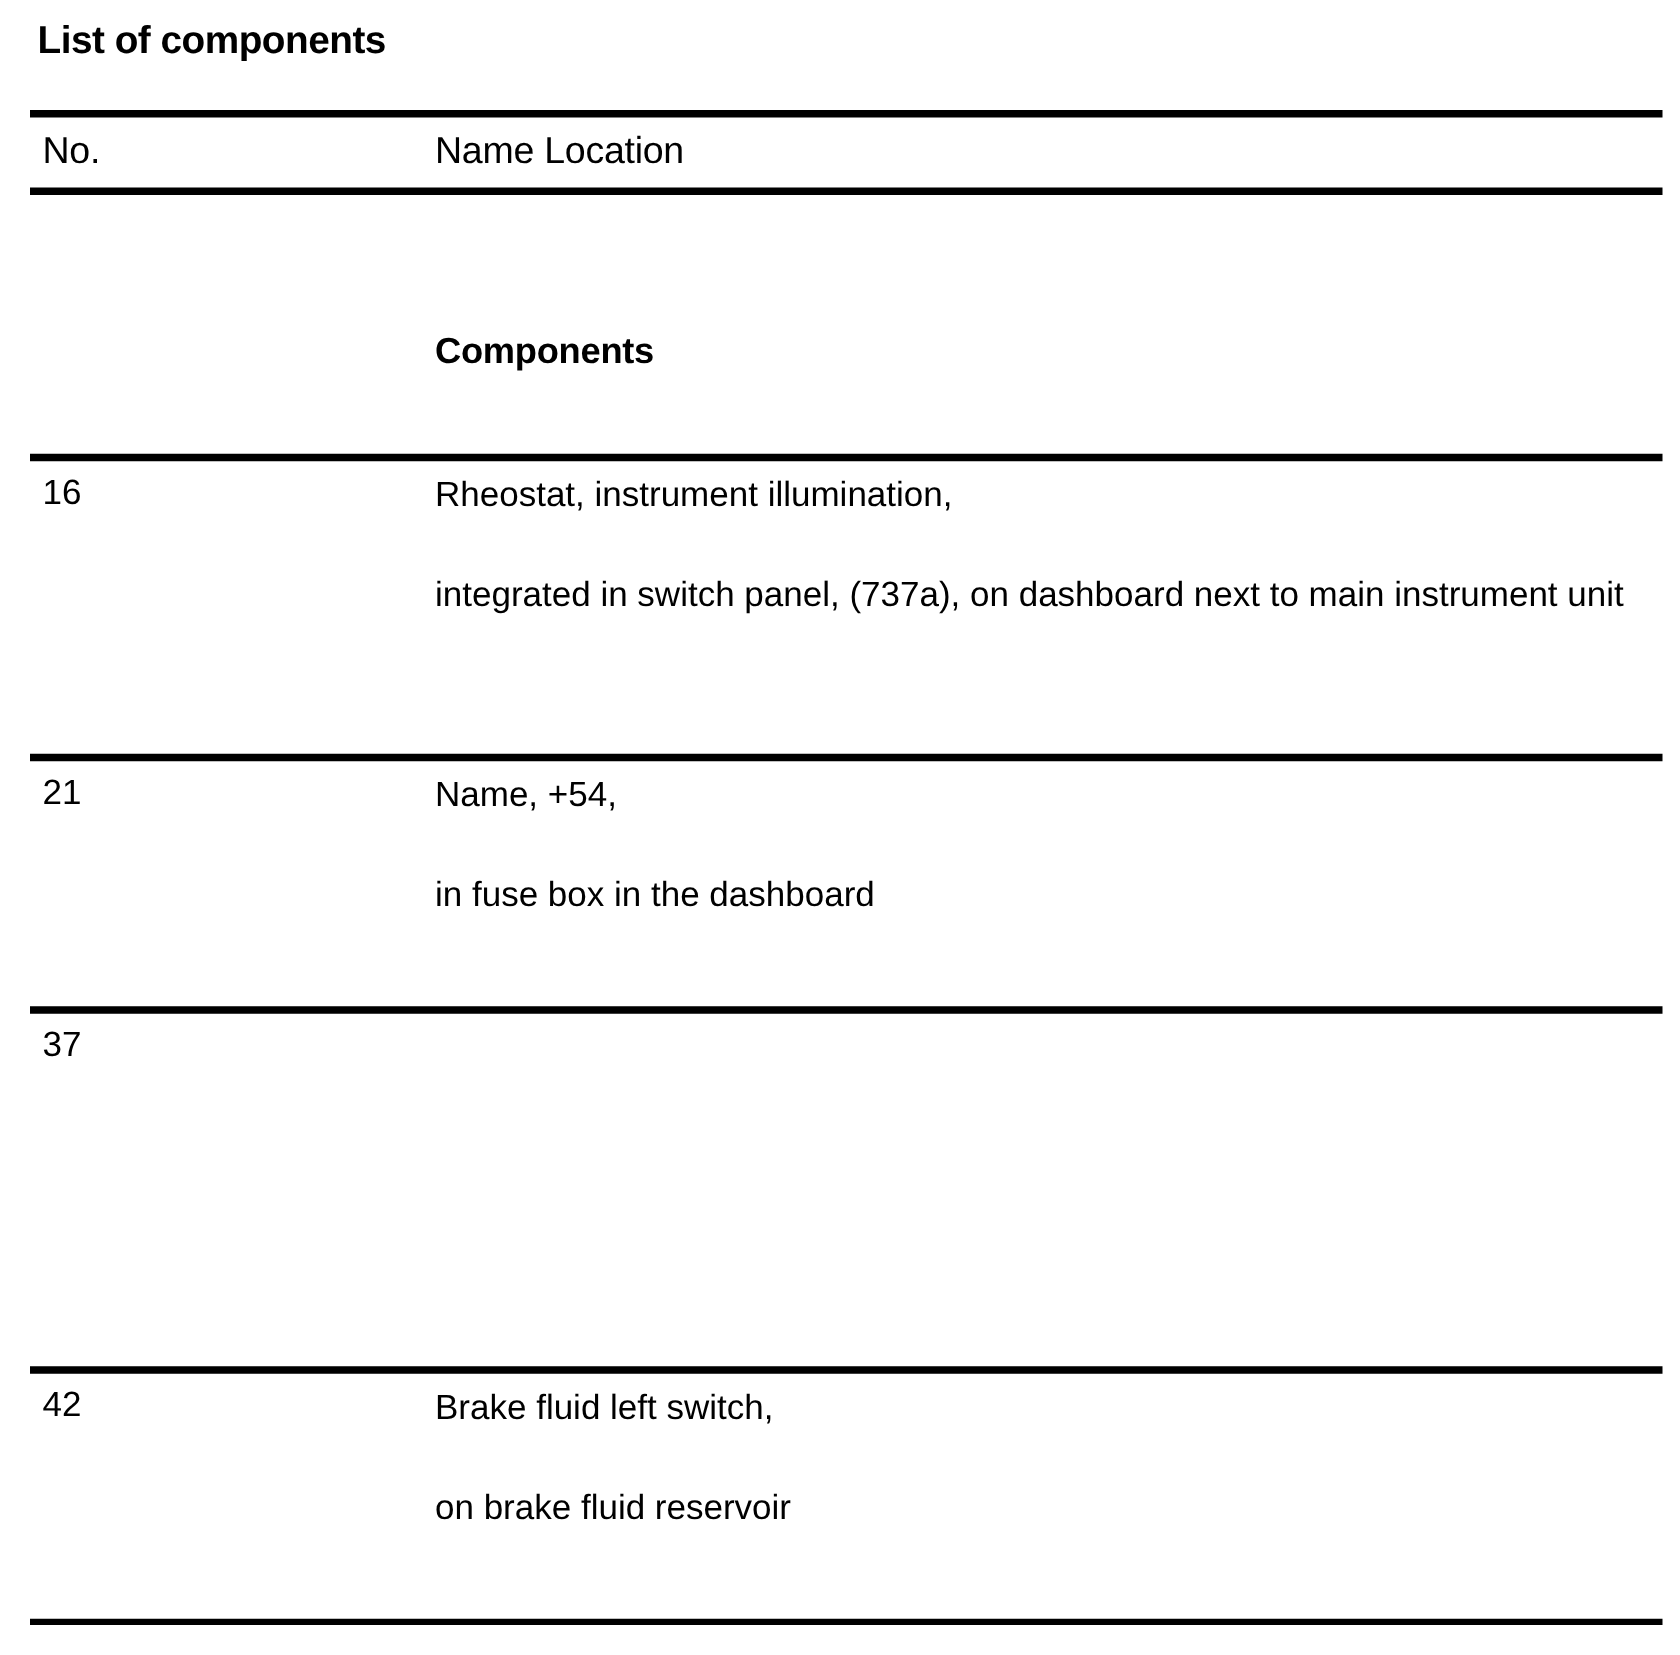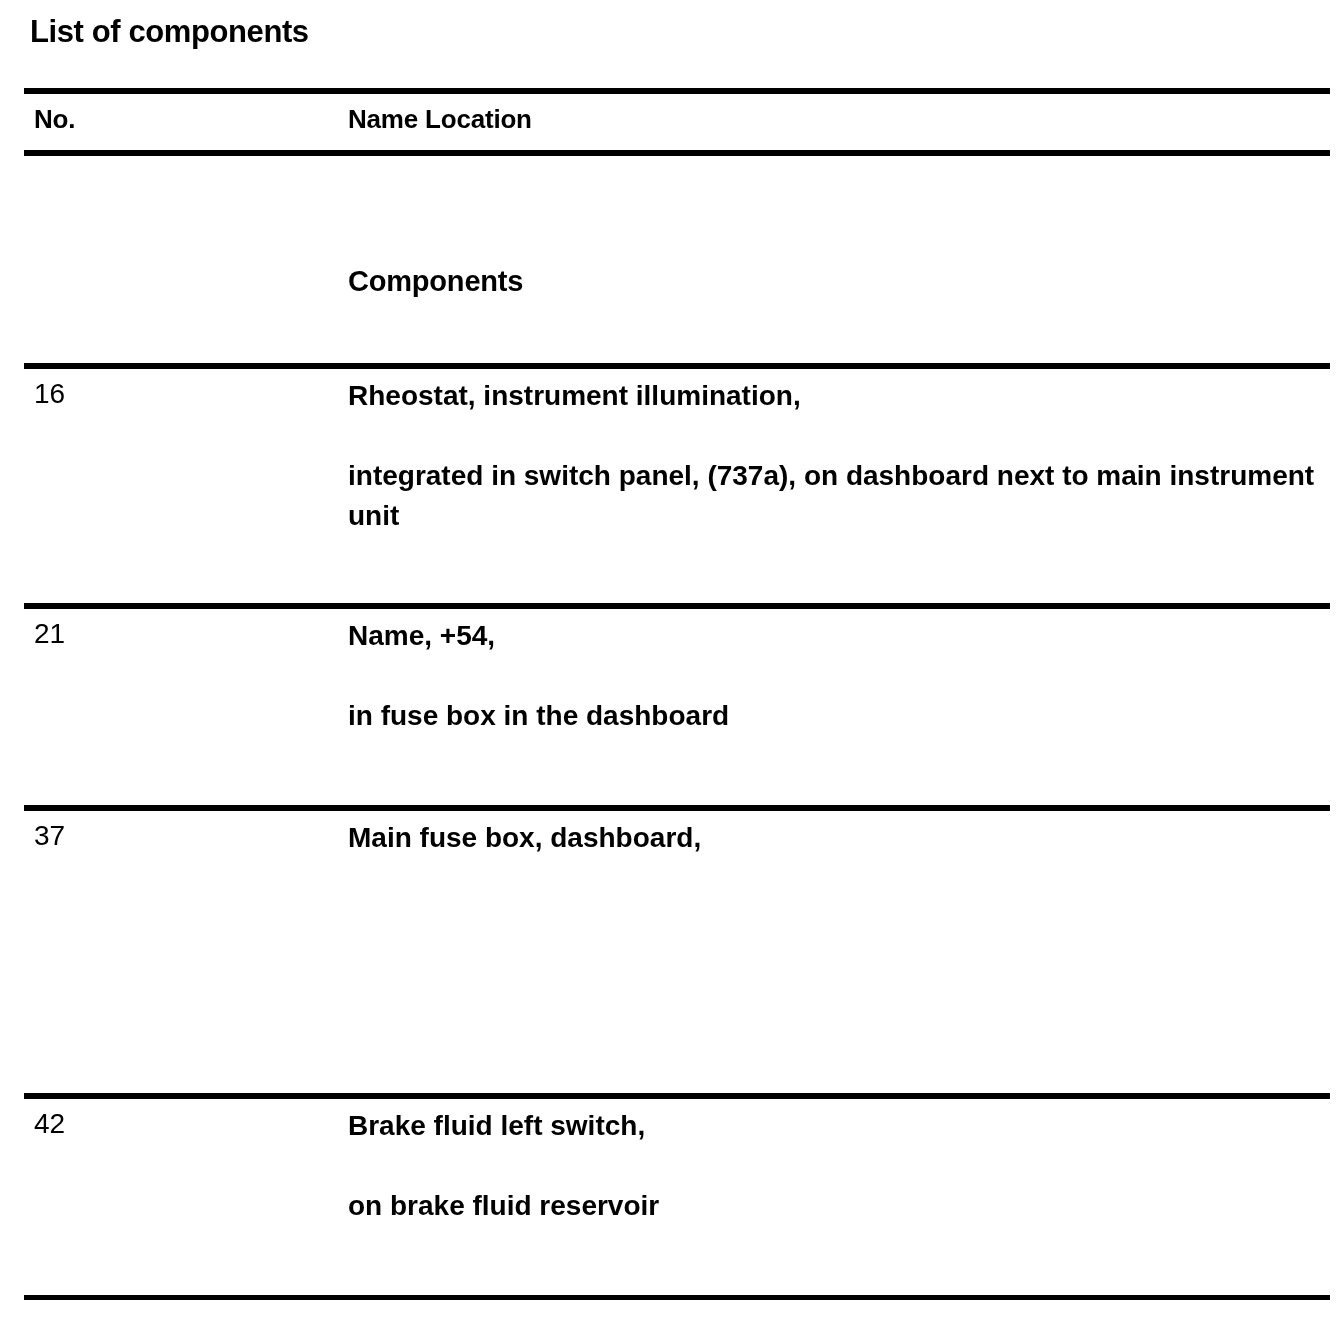--- a/index.html
+++ b/index.html
@@ -38,22 +38,22 @@
     left: 24px;
     width: 1306px;
     background: #000000;
   }
   .rule.thick { height: 6px; }
   .rule.med   { height: 5px; }
 
   
   .col-head {
     position: absolute;
-    font-size: 26px;
-    font-weight: bold;
+    font-size: 30px;
+    font-weight: normal;
     letter-spacing: -0.2px;
     white-space: nowrap;
   }
   .col-head.no   { left: 34px;  top: 104px; }
   .col-head.name { left: 348px; top: 104px; }
 
   
   .section-head {
     position: absolute;
     left: 348px;
@@ -77,21 +77,21 @@
     font-size: 28px;
     font-weight: normal;
     line-height: 1.25;
     white-space: nowrap;
   }
   .row-body {
     position: absolute;
     left: 348px;
     width: 980px;
     font-size: 28px;
-    font-weight: bold;
+    font-weight: normal;
     line-height: 1.42;
   }
   .row-name {
     margin: 0 0 0 0;
   }
   .row-loc {
     margin: 40px 0 0 0;
   }
 </style>
 </head>
@@ -128,21 +128,20 @@
       <p class="row-name">Name, +54,</p>
       <p class="row-loc">in fuse box in the dashboard</p>
     </div>
   </div>
 
   <div class="rule thick" style="top:805px;"></div>
 
   <div class="row" style="top:818px;">
     <div class="row-no">37</div>
     <div class="row-body">
-      <p class="row-name">Main fuse box, dashboard,</p>
     </div>
   </div>
 
   <div class="rule thick" style="top:1093px;"></div>
 
   <div class="row" style="top:1106px;">
     <div class="row-no">42</div>
     <div class="row-body">
       <p class="row-name">Brake fluid left switch,</p>
       <p class="row-loc">on brake fluid reservoir</p>

